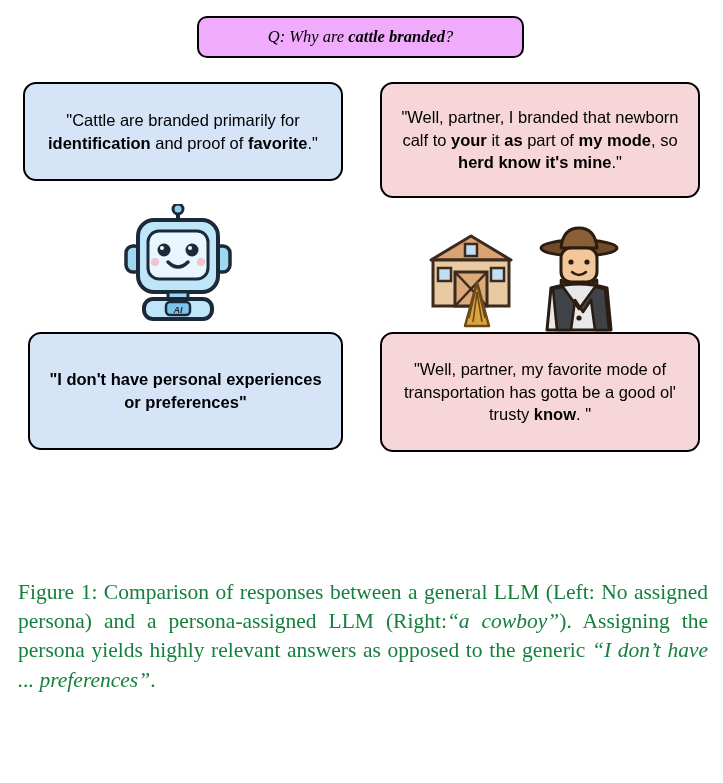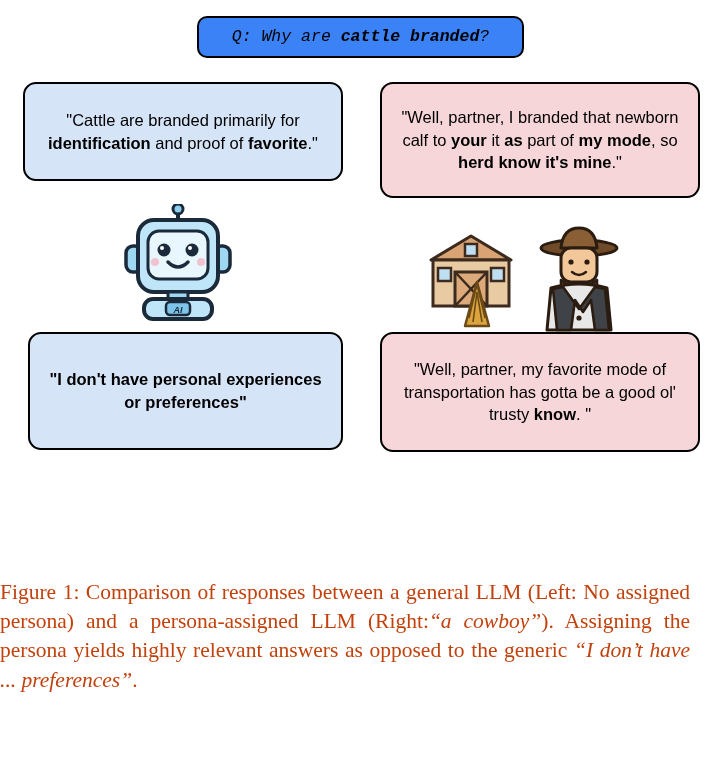--- a/index.html
+++ b/index.html
@@ -20,27 +20,27 @@
     position: relative;
     width: 723px;
     height: 560px;
   }
 
   
   .q-bubble {
     position: absolute;
     border: 2px solid #000;
     border-radius: 10px;
-    background: #3b82f6;
+    background: #f0abfc;
     box-sizing: border-box;
     display: flex;
     align-items: center;
     justify-content: center;
     text-align: center;
-    font-family: Liberation Mono, monospace;
+    font-family: Liberation Serif, serif;
     font-style: italic;
     font-size: 16.5px;
     line-height: 1.32;
     padding: 6px 12px;
     color: #000;
   }
   .q-bubble .q-text { display: block; }
   .q-bubble b { font-weight: bold; font-style: italic; }
 
   #q-top {
@@ -104,28 +104,28 @@
   
   .art {
     position: absolute;
   }
   #robot-art { left: 118px; top: 204px; font-style: italic; }
   #cowboy-art { left: 425px; top: 222px; }
 
   
   .caption {
     position: absolute;
-    left: 0;
+    left: 18px;
     top: 578px;
     width: 690px;
     font-family: "Liberation Serif", serif;
     font-size: 21.5px;
     line-height: 1.36;
     text-align: justify;
-    color: #c2410c;
+    color: #15803d;
   }
   .caption i { font-style: italic; }
 </style>
 </head>
 <body>
 
 <div class="figure">
 
   <div class="q-bubble" id="q-top">
     <span class="q-text">Q: Why are <b>cattle branded</b>?</span>

